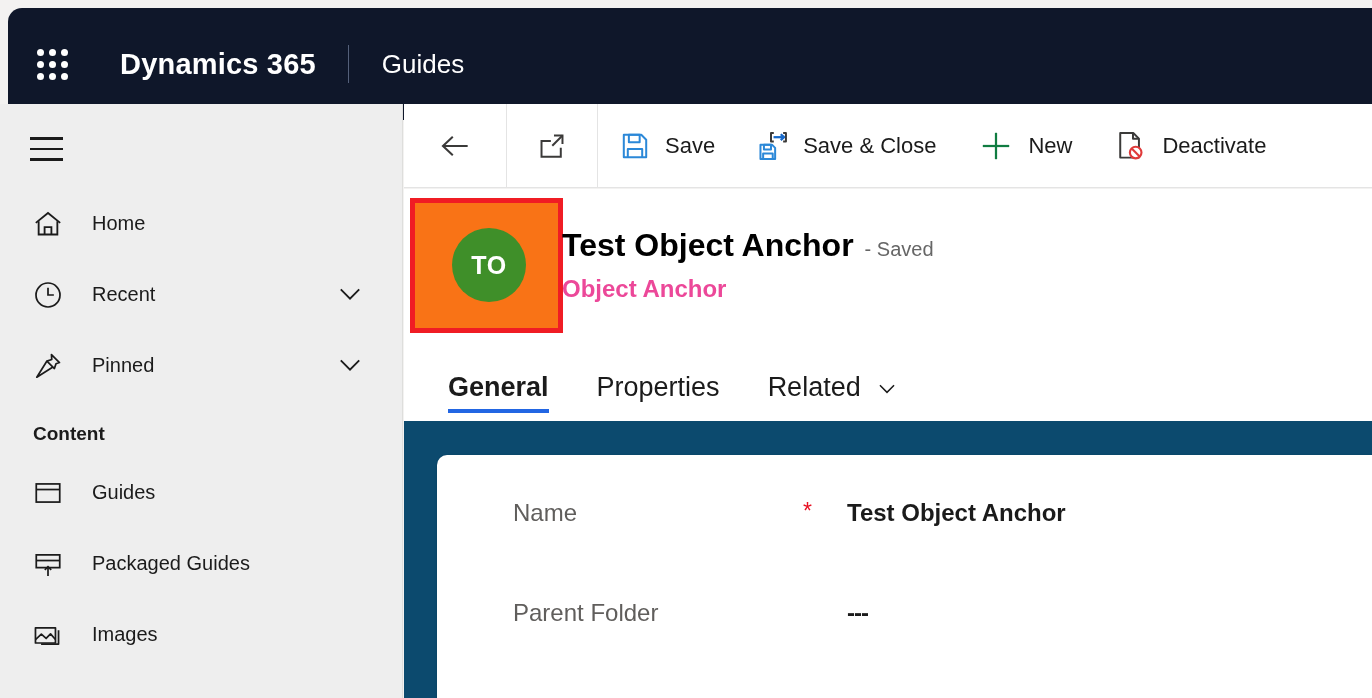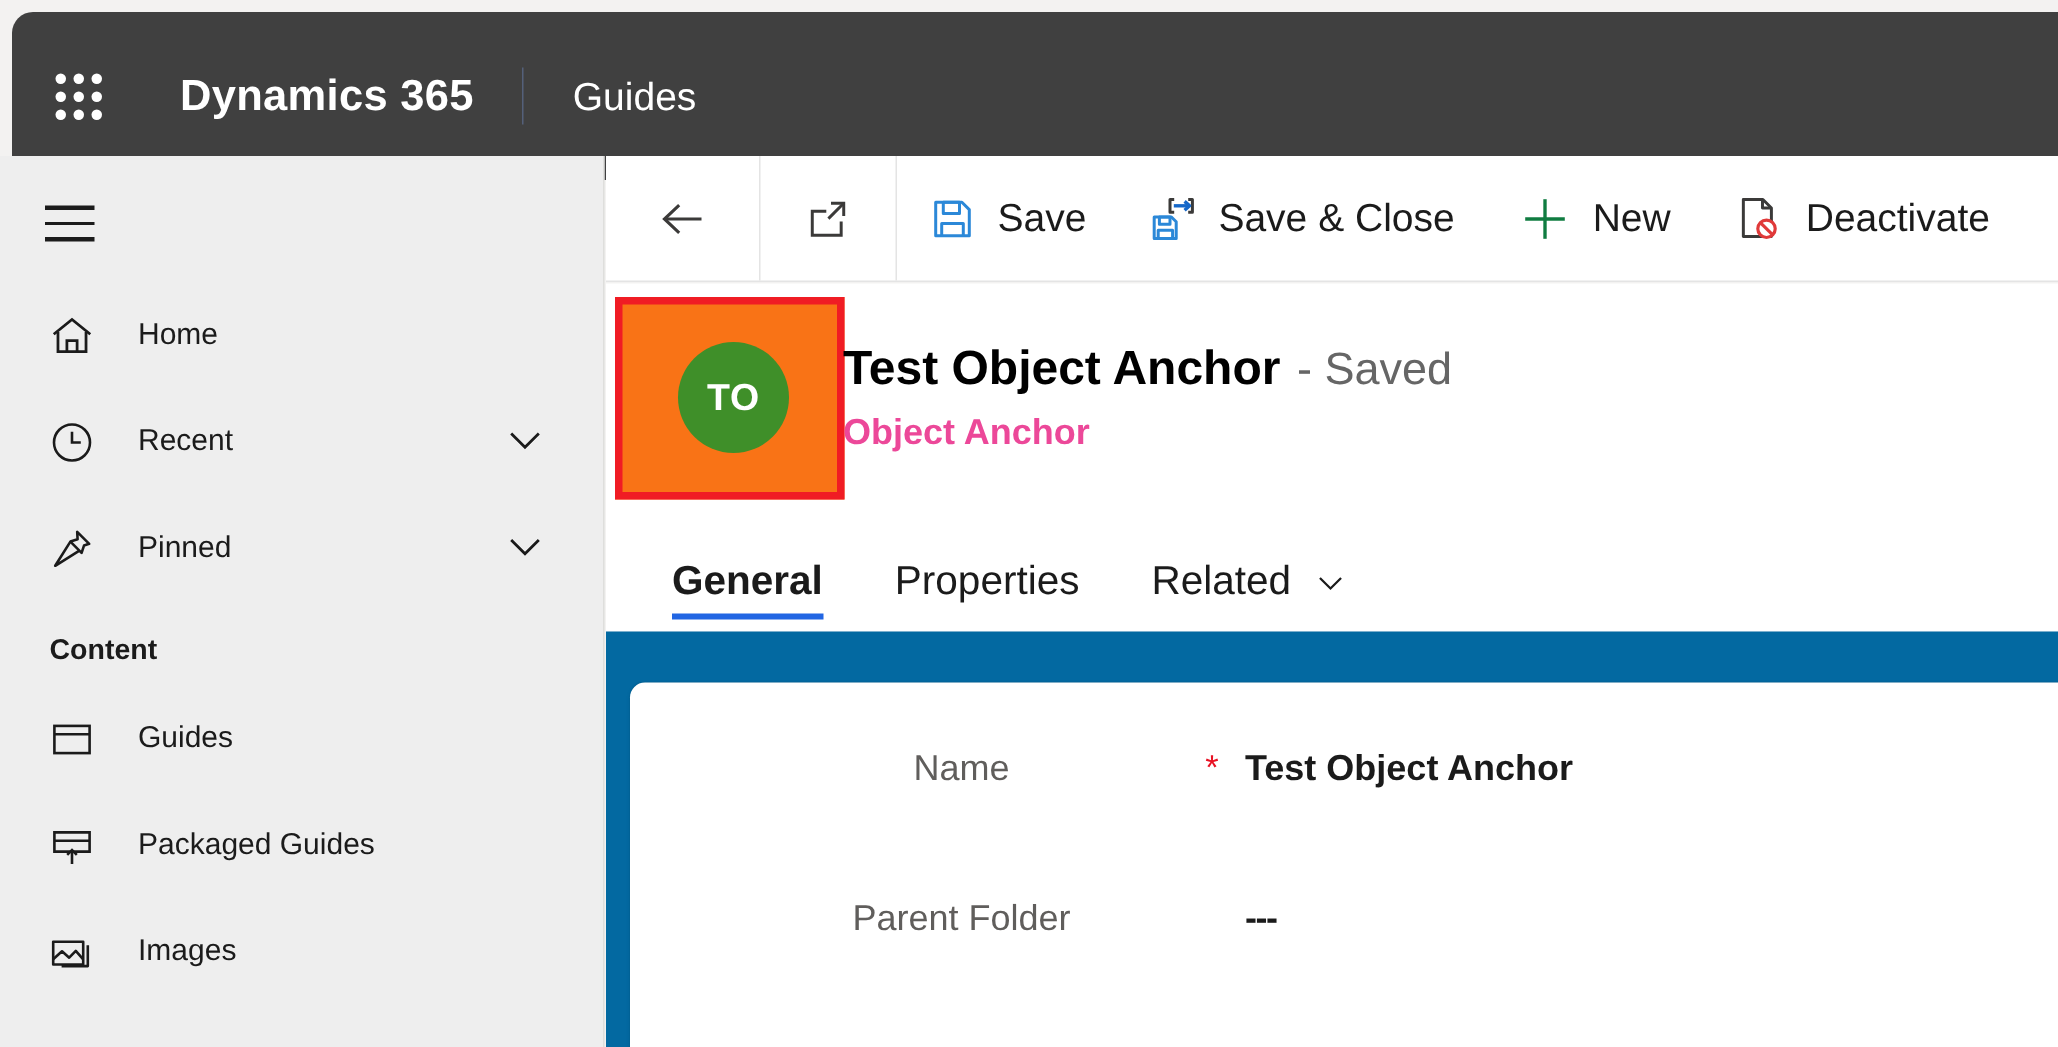--- a/index.html
+++ b/index.html
@@ -8,21 +8,21 @@
     overflow: hidden;
     background: #f3f2f1;
     font-family: "Liberation Sans", sans-serif;
     -webkit-font-smoothing: antialiased;
   }
   #app { position: relative; width: 1372px; height: 698px; background: #f3f2f1; }
 
   
   .topbar {
     position: absolute; left: 8px; top: 8px; right: 0; height: 112px;
-    background: #404040;
+    background: #0f172a;
     border-top-left-radius: 14px;
     display: flex; align-items: center;
   }
   .waffle {
     width: 30px; height: 30px; margin-left: 29px;
     display: grid; grid-template-columns: repeat(3, 1fr); grid-template-rows: repeat(3, 1fr);
     gap: 5px; cursor: pointer;
   }
   .waffle i { display: block; width: 7px; height: 7px; border-radius: 50%; background: #ffffff; }
   .brand {
@@ -68,57 +68,57 @@
   .cmdbar {
     position: absolute; left: 404px; top: 104px; right: 0; height: 84px;
     background: #ffffff; border-bottom: 1px solid #e4e4e4;
     display: flex; align-items: stretch;
   }
   .cmdgroup { display: flex; align-items: center; border-right: 1px solid #e4e4e4; }
   .cmdbtn {
     display: flex; align-items: center; gap: 14px; height: 100%;
     padding: 0 21px; cursor: pointer; white-space: nowrap;
   }
-  .cmdlabel { font-size: 26px; color: #1b1b1b; font-weight: 400; }
+  .cmdlabel { font-size: 22px; color: #1b1b1b; font-weight: 400; }
   .cmdicon { display: flex; align-items: center; justify-content: center; }
 
   
   .rechdr { position: absolute; left: 404px; top: 189px; right: 0; height: 232px; background: #ffffff; }
   .avatar-highlight {
     position: absolute; left: 6px; top: 9px; width: 153px; height: 135px;
     border: 5px solid #f01c24; background: #f97316;
   }
   .avatar {
     position: absolute; left: 43px; top: 30px; width: 74px; height: 74px;
     border-radius: 50%; background: #3f8f29;
     display: flex; align-items: center; justify-content: center;
   }
   .avatar span { color: #ffffff; font-size: 25px; font-weight: 600; letter-spacing: .5px; }
   .rectitleblock { position: absolute; left: 158px; top: 38px; }
   .rectitle-row { display: flex; align-items: baseline; gap: 11px; }
   .rectitle { font-size: 32px; font-weight: 700; color: #000000; white-space: nowrap; }
-  .recsaved { font-size: 30px; font-weight: 400; color: #666666; white-space: nowrap; }
+  .recsaved { font-size: 20px; font-weight: 400; color: #666666; white-space: nowrap; }
   .recsub { margin-top: 11px; font-size: 24px; font-weight: 600; color: #ec4899; white-space: nowrap; }
 
   
   .tabs { position: absolute; left: 44px; bottom: 0; display: flex; align-items: flex-end; gap: 12px; }
   .tab {
     position: relative; padding: 0 18px 18px 18px; font-size: 27px; color: #1b1b1b;
     cursor: pointer; display: flex; align-items: center; gap: 13px; white-space: nowrap;
   }
   .tab:first-child { padding-left: 0; }
   .tab.active { font-weight: 700; }
   .tab.active::after {
     content: ""; position: absolute; left: 0; right: 18px; bottom: 8px; height: 4px; background: #2266e3;
   }
 
   
   .formbody {
     position: absolute; left: 404px; top: 421px; right: 0; bottom: 0;
-    background: #0369a1; padding: 34px 0 0 16px; overflow: hidden; text-align: center;
+    background: #0c4a6e; padding: 34px 0 0 33px; overflow: hidden;
   }
   .card {
     position: relative; width: 1000px; min-height: 300px;
     background: #ffffff; border-radius: 10px;
     box-shadow: 0 1px 3px rgba(0,0,0,.10), 0 0 1px rgba(0,0,0,.12);
     padding: 44px 0 30px 0;
   }
   .field { display: flex; align-items: flex-start; height: 100px; padding-left: 76px; }
   .fieldlabel { width: 290px; flex: 0 0 290px; font-size: 24px; color: #605e5c; font-weight: 400; }
   .req { width: 44px; flex: 0 0 44px; color: #e81123; font-size: 23px; line-height: 1.1; }

